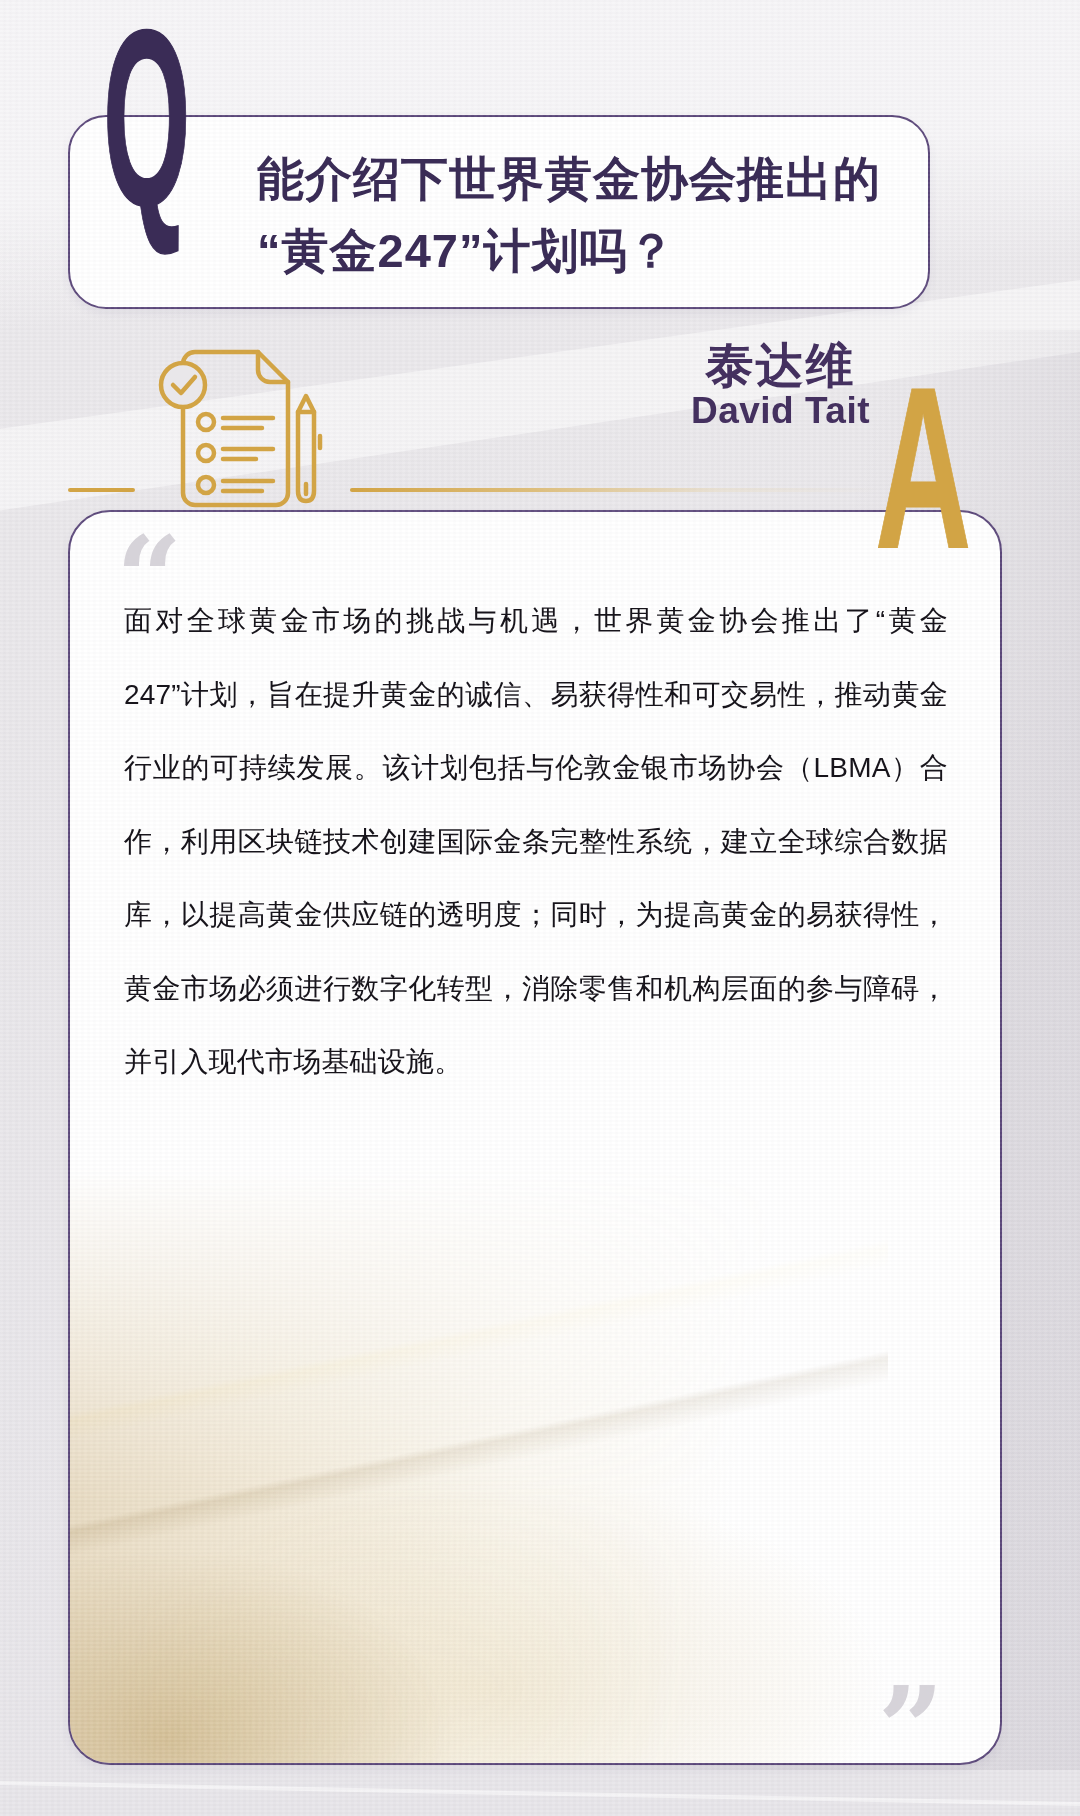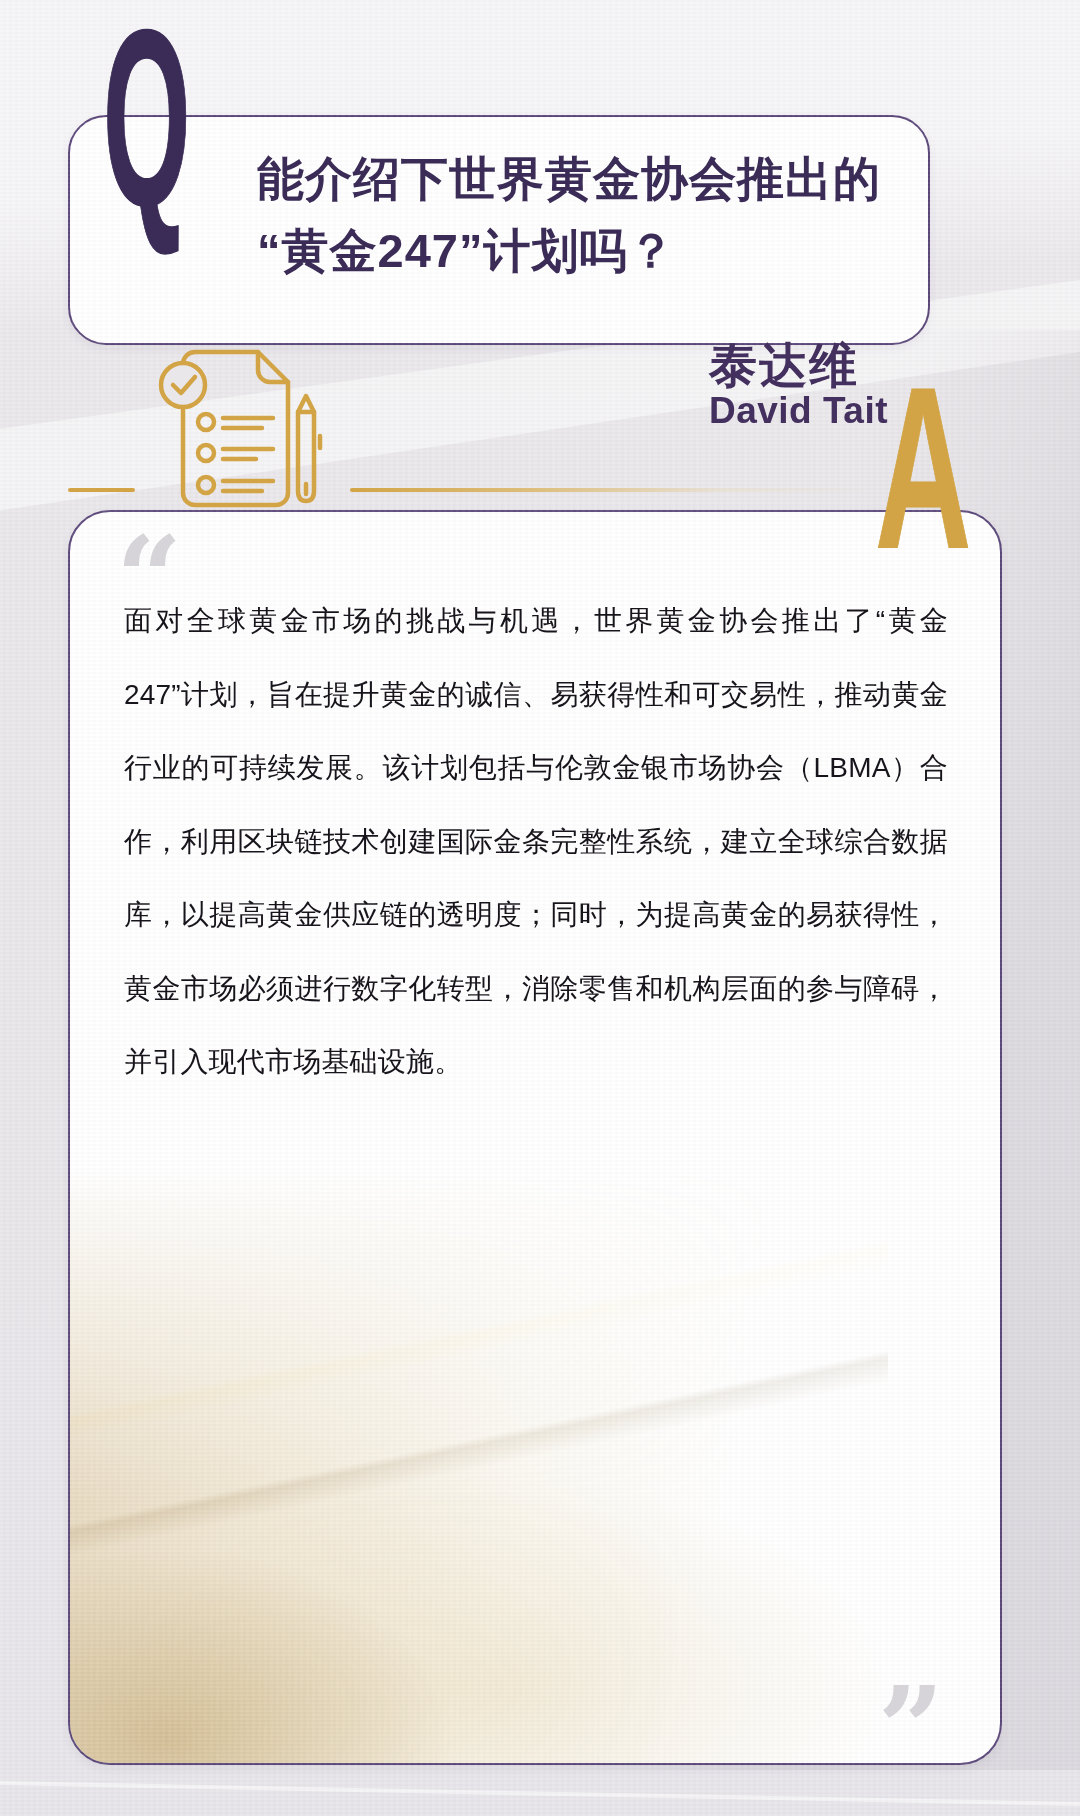--- a/index.html
+++ b/index.html
@@ -33,21 +33,21 @@
     position:absolute; left:0; top:1766px; width:100%; height:50px;
     background:rgba(255,255,255,0.55);
     clip-path:polygon(0 30%, 100% 72%, 100% 80%, 0 38%);
   }
 
   .card{
     position:absolute; background:#ffffff;
     border:2px solid #5A4679; box-sizing:border-box;
     box-shadow:0 4px 10px rgba(80,60,110,0.08);
   }
-  .question-card{ left:68px; top:115px; width:862px; height:230px; border-radius:38px; }
+  .question-card{ left:68px; top:115px; width:862px; height:194px; border-radius:38px; }
   .answer-card{ left:68px; top:510px; width:934px; height:1255px; border-radius:42px; overflow:hidden; }
 
   .big-letter{
     position:absolute; line-height:1; font-weight:700;
     transform-origin:left top; z-index:6; white-space:pre;
   }
   .q-letter{
     left:103px; top:-6px; font-size:250px; color:#3A2C56;
     transform:scaleX(0.45); -webkit-text-stroke:1.5px #3A2C56;
   }
@@ -68,21 +68,21 @@
     background:#D2A445; border-radius:2px; z-index:2;
   }
   .divider-long{
     position:absolute; left:350px; top:488px; width:530px; height:4px;
     background:linear-gradient(to right,#D2A445 0%, #DDBE7D 35%, rgba(230,214,178,0.35) 70%, rgba(230,214,178,0) 100%);
     border-radius:2px; z-index:2;
   }
 
   .checklist-icon{ position:absolute; left:152px; top:344px; z-index:4; }
 
-  .speaker{ position:absolute; right:192px; top:341px; text-align:left; z-index:3; }
+  .speaker{ position:absolute; right:210px; top:341px; text-align:center; z-index:3; }
   .speaker .cn{ font-size:48px; font-weight:700; color:#44305F; line-height:1.06; letter-spacing:2px;}
   .speaker .en{ font-size:37px; font-weight:700; color:#44305F; line-height:1.0; margin-top:0; letter-spacing:0.5px;}
 
   .goldbars{
     position:absolute; left:0; bottom:0; width:88%; height:620px; z-index:0;
     background:
       linear-gradient(100deg, rgba(188,152,84,0.40) 0%, rgba(206,176,112,0.30) 28%, rgba(228,209,160,0.16) 55%, rgba(255,255,255,0) 78%),
       linear-gradient(168deg, transparent 34%, rgba(255,250,230,0.75) 35%, rgba(255,250,230,0) 37.5%, transparent 48%, rgba(120,92,45,0.16) 49%, rgba(120,92,45,0) 52%),
       radial-gradient(ellipse 420px 280px at 12% 96%, rgba(165,130,62,0.42), transparent 68%),
       radial-gradient(ellipse 560px 300px at 52% 88%, rgba(210,182,118,0.25), transparent 70%);

